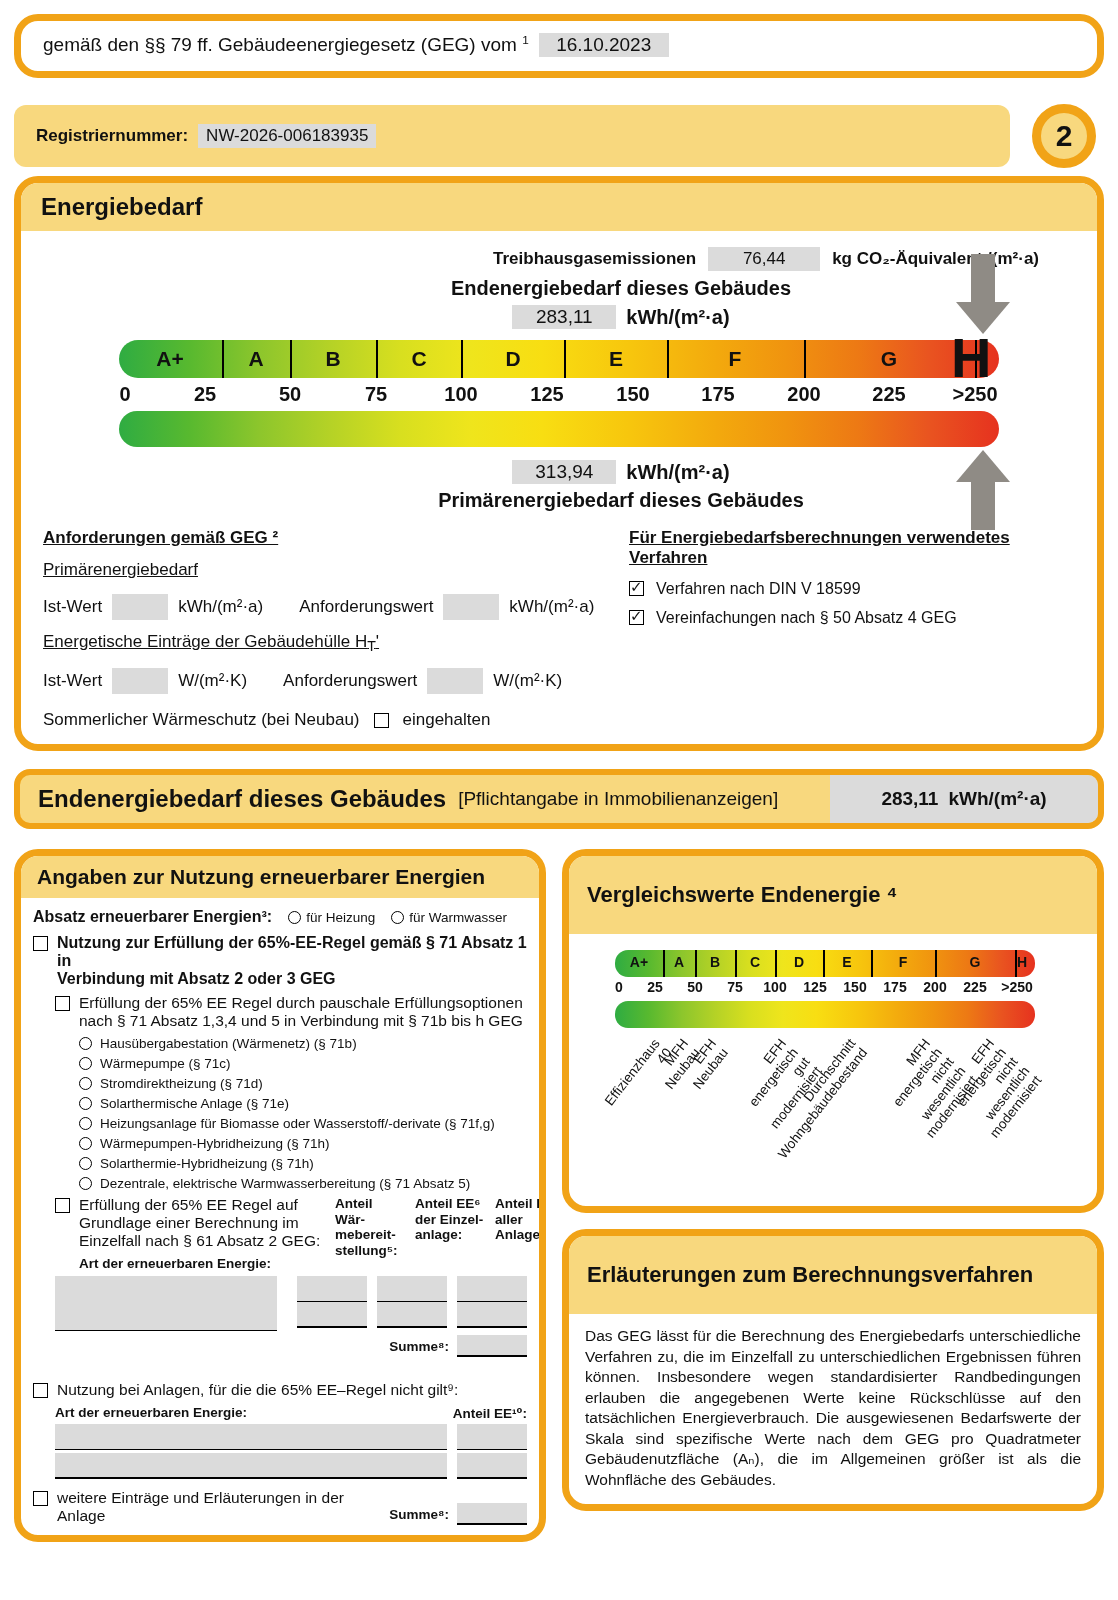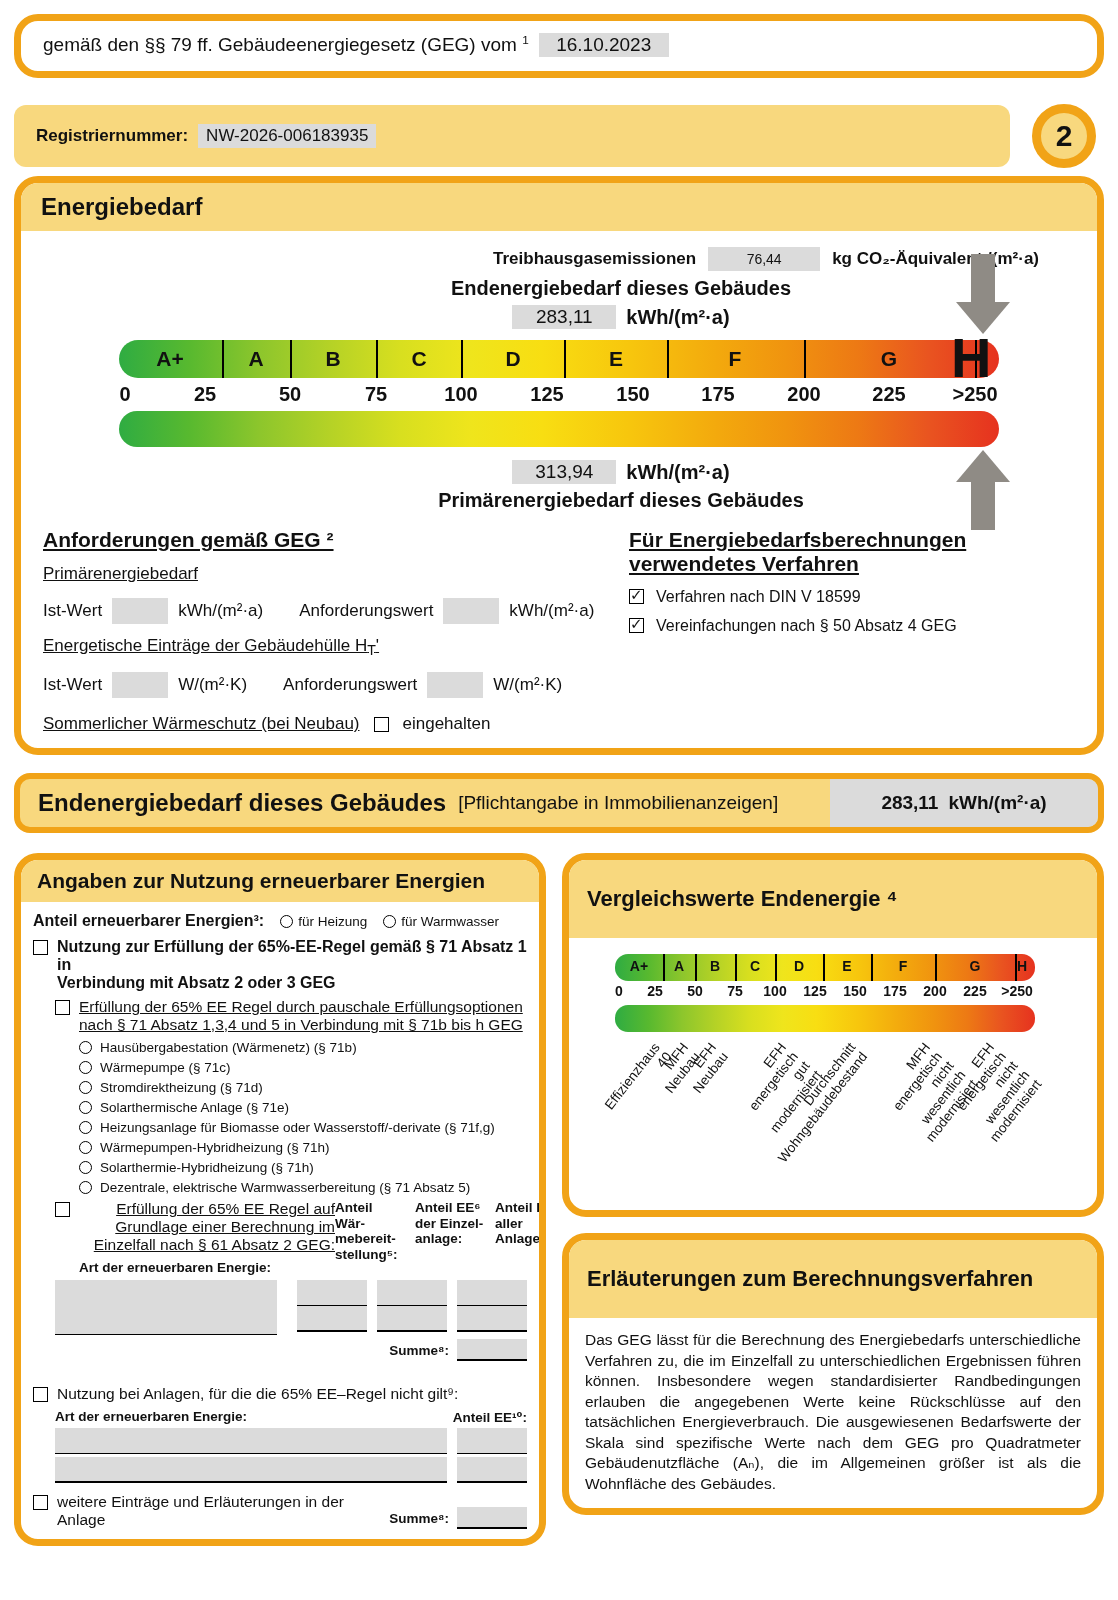--- a/index.html
+++ b/index.html
@@ -4,21 +4,21 @@
 <style>
   :root{
     --orange:#F1A317; --gold:#F8D87E; --gray:#DBDBDB; --arrow:#8F8B85; --ink:#111;
   }
   *{box-sizing:border-box; margin:0; padding:0;}
   body{background:#fff; font-family:"Liberation Sans","DejaVu Sans",sans-serif; color:var(--ink);}
   .page{width:1118px; height:1600px; overflow:hidden; position:relative; padding:14px;}
   .bold{font-weight:bold;}
   .f17{font-size:17px;} .f20{font-size:20px;}
   .pre{white-space:pre-line;}
-  .und{text-decoration:underline;text-align:right;}
+  .und{}
   sup{font-size:62%;}
   .field{background:var(--gray); display:inline-flex; align-items:center; justify-content:center; min-height:24px; padding:1px 8px;}
   .box{border:7px solid var(--orange); border-radius:24px; background:#fff; overflow:hidden;}
   .box-header{background:var(--gold); padding:10px 20px; font-weight:bold; font-size:24px;}
   
   .cb{width:15px; height:15px; border:1.8px solid #000; display:inline-block; flex:0 0 auto; position:relative; background:#fff;}
   .cb.checked::after{content:"\2713"; position:absolute; left:0px; top:-4px; font-size:15px; font-weight:bold;}
   .radio{width:13px; height:13px; border:1.6px solid #000; border-radius:50%; display:inline-block; flex:0 0 auto; background:#fff;}
   
   .title-box{padding:10px 22px 14px;}
@@ -31,21 +31,21 @@
   .band-row{display:flex; align-items:center; margin-top:26px; gap:22px;}
   .gold-band{background:var(--gold); border-radius:12px; height:62px; flex:0 0 996px; display:flex; align-items:center; padding:0 22px; gap:40px;}
   .band-title{font-size:24px; font-weight:bold;}
   .reg{display:flex; align-items:center; gap:10px; font-size:17px;}
   .reg .field{font-size:17px;}
   .page-circle{width:64px; height:64px; border-radius:50%; background:var(--gold); border:9px solid var(--orange); display:flex; align-items:center; justify-content:center; font-size:30px; font-weight:bold;}
   
   .eb-box{margin-top:8px;}
   .eb-content{padding:12px 20px 14px;}
   .ghg-row{display:flex; justify-content:flex-end; align-items:center; gap:12px; padding-right:38px; height:32px;}
-  .ghg-row .field{min-width:112px; font-size:14px;}
+  .ghg-row .field{min-width:112px; font-size:17px;}
   .center-col{width:880px; margin:2px auto 0; position:relative;}
   .ctr{text-align:center;}
   .shift{transform:translateX(62px);}
   .val-row{display:flex; justify-content:center; align-items:center; gap:10px; height:34px;}
   .val-row .field{min-width:104px; font-size:19px;}
   .scale-wrap{position:relative; width:880px; margin-top:6px;}
   .letters{position:relative; height:38px; border-radius:19px; background:linear-gradient(to right,#2FAC42 0%,#58B92F 8%,#8DC62C 16%,#B5D226 24%,#D8DF1F 32%,#EFE51C 40%,#F8DE12 48%,#F7C60D 58%,#F3A90D 68%,#F0930F 76%,#ED7914 84%,#E95420 92%,#E6321F 100%);}
   .letters .lt{position:absolute; top:7px; font-size:21px; font-weight:bold; transform:translateX(-50%);}
   .tick{position:absolute; top:0; width:2px; height:100%; background:#000;}
   .rating-h{position:absolute; left:832px; top:-10px; font-size:56px; font-weight:bold; line-height:1; z-index:3;}
@@ -55,21 +55,21 @@
   .arrow{position:absolute; z-index:2; width:54px;}
   .arrow .shaft{width:24px; height:48px; background:var(--arrow); margin:0 auto;}
   .arrow .head-down{width:0; height:0; border-left:27px solid transparent; border-right:27px solid transparent; border-top:32px solid var(--arrow);}
   .arrow .head-up{width:0; height:0; border-left:27px solid transparent; border-right:27px solid transparent; border-bottom:32px solid var(--arrow);}
   .arrow.down{left:837px; top:-86px;}
   .arrow.up{left:837px; top:110px;}
   
   .req-row{display:flex; margin-top:16px; padding:0 2px; gap:26px;}
   .req-left{flex:0 0 560px;}
   .req-right{flex:1;}
-  .req-h{font-size:21px; font-weight:bold; text-decoration:underline; margin-bottom:12px;}
+  .req-h{font-size:17px; font-weight:bold; text-decoration:underline; margin-bottom:12px;}
   .req-sub{font-size:17px; text-decoration:underline; margin:10px 0 12px;}
   .req-vals{display:flex; align-items:center; gap:10px; font-size:17px; height:30px;}
   .req-vals .field{width:56px; min-height:26px;}
   .req-vals .lbl2{margin-left:26px;}
   .chk-row{display:flex; align-items:flex-start; gap:12px; font-size:16px; margin-bottom:11px;}
   .chk-row .cb{margin-top:1px;}
   .sommer-row{display:flex; align-items:center; gap:14px; font-size:17px; margin-top:14px; padding:0 2px;}
   
   .ee-band{margin-top:18px; border:6px solid var(--orange); border-radius:16px; background:var(--gold); height:60px; display:flex; align-items:stretch; overflow:hidden;}
   .ee-band-left{display:flex; align-items:center; gap:12px; padding:0 18px; flex:1;}
@@ -268,21 +268,21 @@
     </div>
   </div>
 
   <div class="cols">
 
     <div class="box left-box">
       <div class="box-header">Angaben zur Nutzung erneuerbarer Energien</div>
       <div class="lb-content">
 
         <div class="usage-row">
-          <span class="ulabel">Anteil erneuerbarer Energien³:</span>
+          <span class="ulabel">Absatz erneuerbarer Energien³:</span>
           <span class="ropt">
               <span class="radio"></span>
               <span>für Heizung</span>
             </span>
           <span class="ropt">
               <span class="radio"></span>
               <span>für Warmwasser</span>
             </span>
         </div>
 

